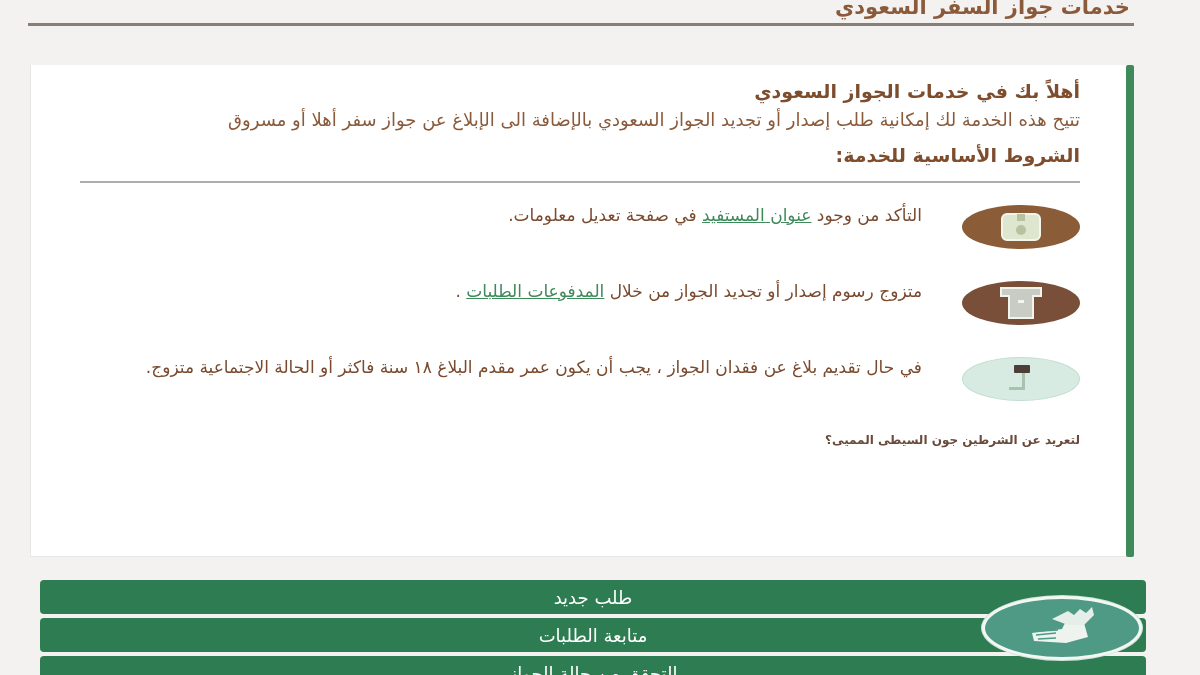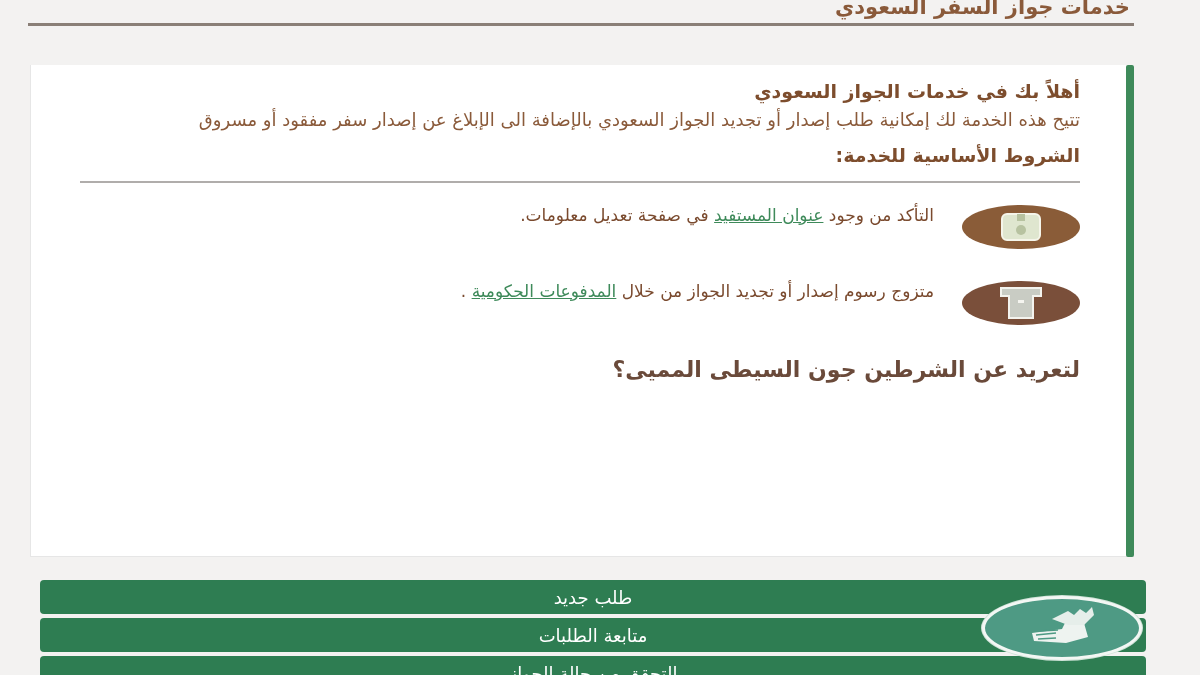--- a/index.html
+++ b/index.html
@@ -35,36 +35,36 @@
     .welcome-title { font-size: 19px; color: #7d4d2d; font-weight: bold; line-height: 28px; }
     .intro { font-size: 18px; color: #8a5a3a; line-height: 22px; margin-top: 4px; letter-spacing: 1px; }
     .section-title {
       font-size: 19px; color: #7d4d2d; font-weight: bold; line-height: 28px;
       margin-top: 10px; padding-bottom: 12px;
       border-bottom: 2px solid #b0adab;
     }
 
     .conditions { margin-top: 22px; }
     .condition {
-      display: flex; align-items: flex-start; gap: 28px;
+      display: flex; align-items: flex-start; gap: 40px;
       margin-bottom: 28px; min-height: 48px;
     }
     .cond-icon {
       flex: 0 0 118px; height: 44px; border-radius: 50%;
       display: flex; align-items: center; justify-content: center;
       margin-top: 0;
     }
     .cond-icon.brown { background: #8a5c38; }
     .cond-icon.brown2 { background: #7a4f3a; }
     .cond-icon.mint { background: #d8ebe2; border: 1px solid #c2ddd0; }
     .cond-text { font-size: 17px; color: #7a4a2e; line-height: 20px; letter-spacing: 1px; width: 800px; }
     .cond-text a { color: #3e8a5a; text-decoration: underline; }
 
     .footer-note {
-      margin-top: 12px; font-size: 22px; color: #6a4a3a; letter-spacing: 1px; font-weight: bold;
+      margin-top: 12px; font-size: 12px; color: #6a4a3a; letter-spacing: 1px; font-weight: bold;
     }
 
     .actions { position: absolute; top: 552px; left: 40px; width: 1106px; margin-top: 28px; }
     .action-btn {
       display: flex; align-items: center; justify-content: center;
       width: 1106px; height: 34px; margin-bottom: 4px;
       background: #2e7d52; color: #ffffff;
       border-radius: 4px; font-size: 18px; letter-spacing: 1px;
       border: none; cursor: pointer;
       font-family: "DejaVu Sans", sans-serif;
@@ -84,21 +84,21 @@
 <div class="page">
 
   <div class="page-header">
     <div class="page-title">خدمات جواز السفر السعودي</div>
   </div>
 
   <div class="card">
     <div class="card-accent"></div>
     <div class="card-body">
       <div class="welcome-title">أهلاً بك في خدمات الجواز السعودي</div>
-      <div class="intro">تتيح هذه الخدمة لك إمكانية طلب إصدار أو تجديد الجواز السعودي بالإضافة الى الإبلاغ عن إصدار سفر مفقود أو مسروق</div>
+      <div class="intro">تتيح هذه الخدمة لك إمكانية طلب إصدار أو تجديد الجواز السعودي بالإضافة الى الإبلاغ عن جواز سفر أهلا أو مسروق</div>
       <div class="section-title">الشروط الأساسية للخدمة:</div>
 
       <div class="conditions">
 
         <div class="condition">
           <div class="cond-icon brown">
             <svg width="44" height="32" viewBox="0 0 44 32">
               <rect x="3" y="3" width="38" height="26" rx="5" fill="#dfe6cf" stroke="#f5f5ea" stroke-width="2"></rect>
               <rect x="18" y="3" width="8" height="7" fill="#b7c2a0"></rect>
               <circle cx="22" cy="19" r="5" fill="#b7c2a0"></circle>
@@ -113,25 +113,37 @@
 
         <div class="condition">
           <div class="cond-icon brown2">
             <svg width="48" height="36" viewBox="0 0 48 36">
               <path d="M4 3 H44 V11 H36 V33 H12 V11 H4 Z" fill="#c9ccc4" stroke="#f3f3ee" stroke-width="2"></path>
               <rect x="21" y="15" width="6" height="3" fill="#f5f5f0"></rect>
             </svg>
           </div>
           <div class="cond-text">
             <span>متزوج رسوم إصدار أو تجديد الجواز من خلال</span>
-            <a>المدفوعات الحكومية</a>
+            <a>المدفوعات الطلبات</a>
             <span>.</span>
           </div>
         </div>
 
+        <div class="condition">
+          <div class="cond-icon mint">
+            <svg width="40" height="34" viewBox="0 0 40 34">
+              <rect x="13" y="3" width="16" height="8" rx="1" fill="#4e3e38"></rect>
+              <rect x="21" y="11" width="3" height="16" fill="#a8c2b0"></rect>
+              <rect x="8" y="25" width="16" height="3" fill="#a8c2b0"></rect>
+            </svg>
+          </div>
+          <div class="cond-text">
+            <span>في حال تقديم بلاغ عن فقدان الجواز ، يجب أن يكون عمر مقدم البلاغ ١٨ سنة فاكثر أو الحالة الاجتماعية متزوج.</span>
+          </div>
+        </div>
 
       </div>
 
       <div class="footer-note">لتعريد عن الشرطين جون السيطى المميى؟</div>
     </div>
   </div>
 
   <div class="actions">
     <button class="action-btn">طلب جديد</button>
     <button class="action-btn">متابعة الطلبات</button>

